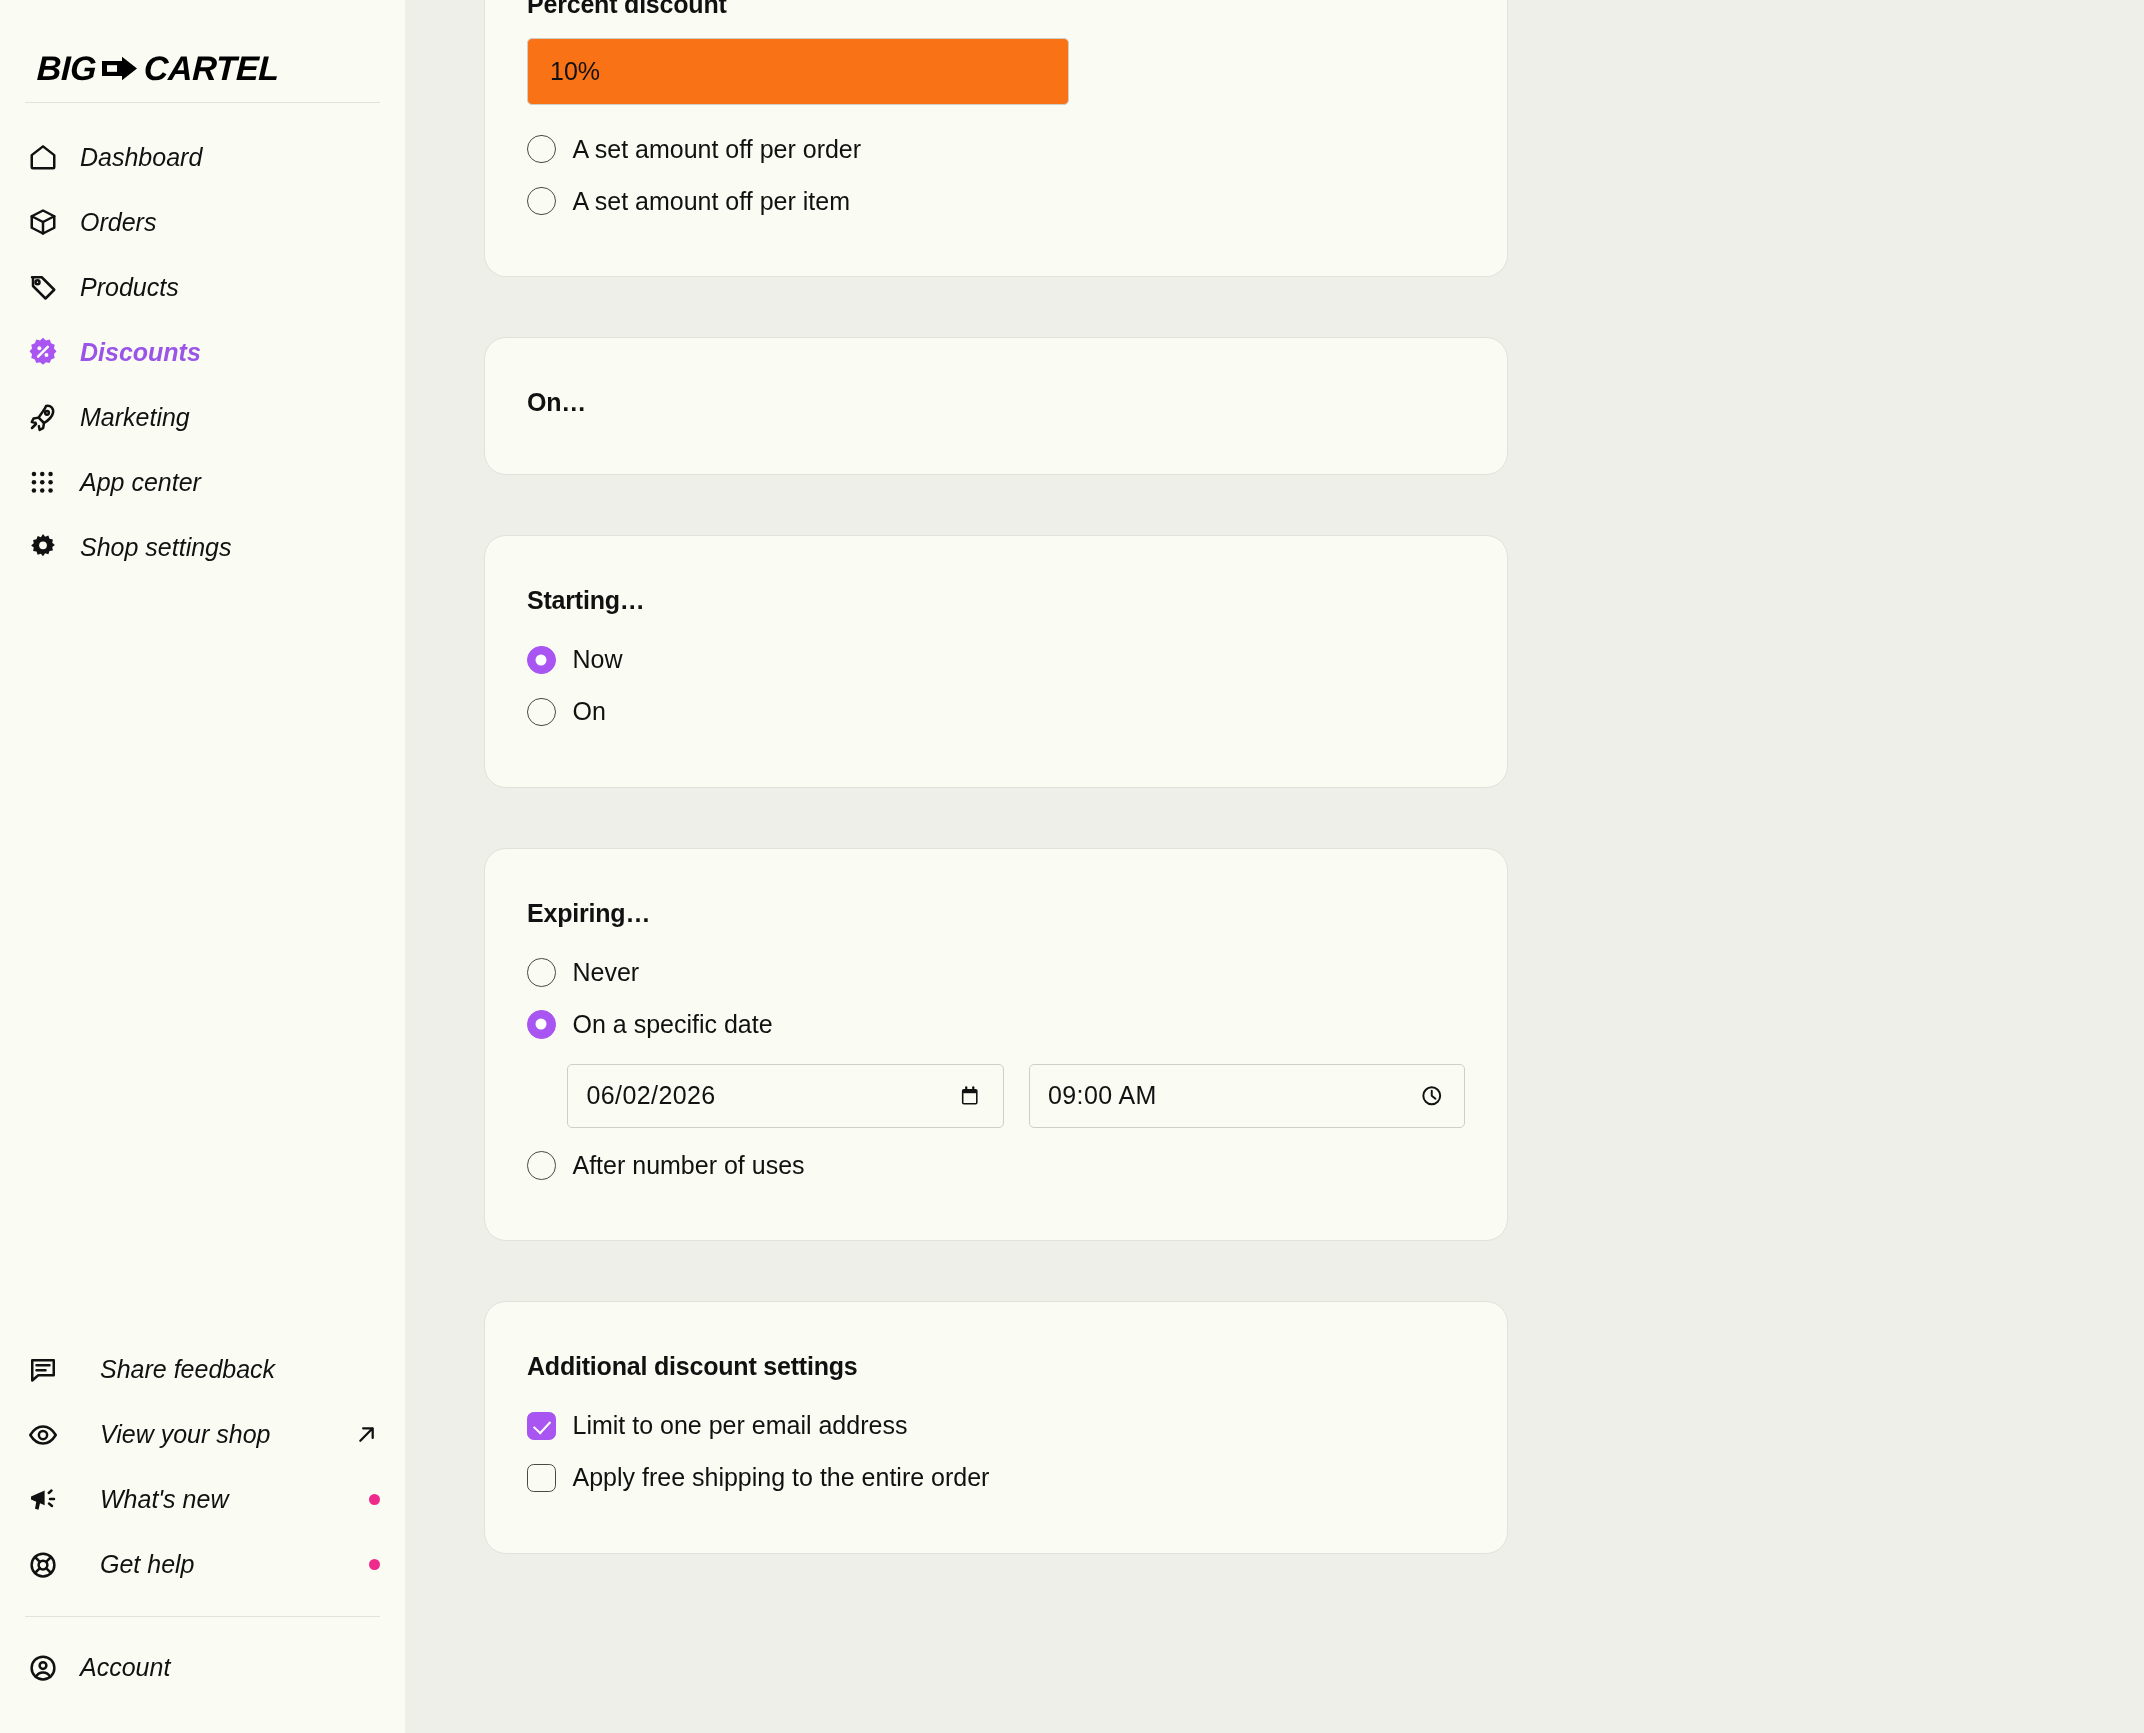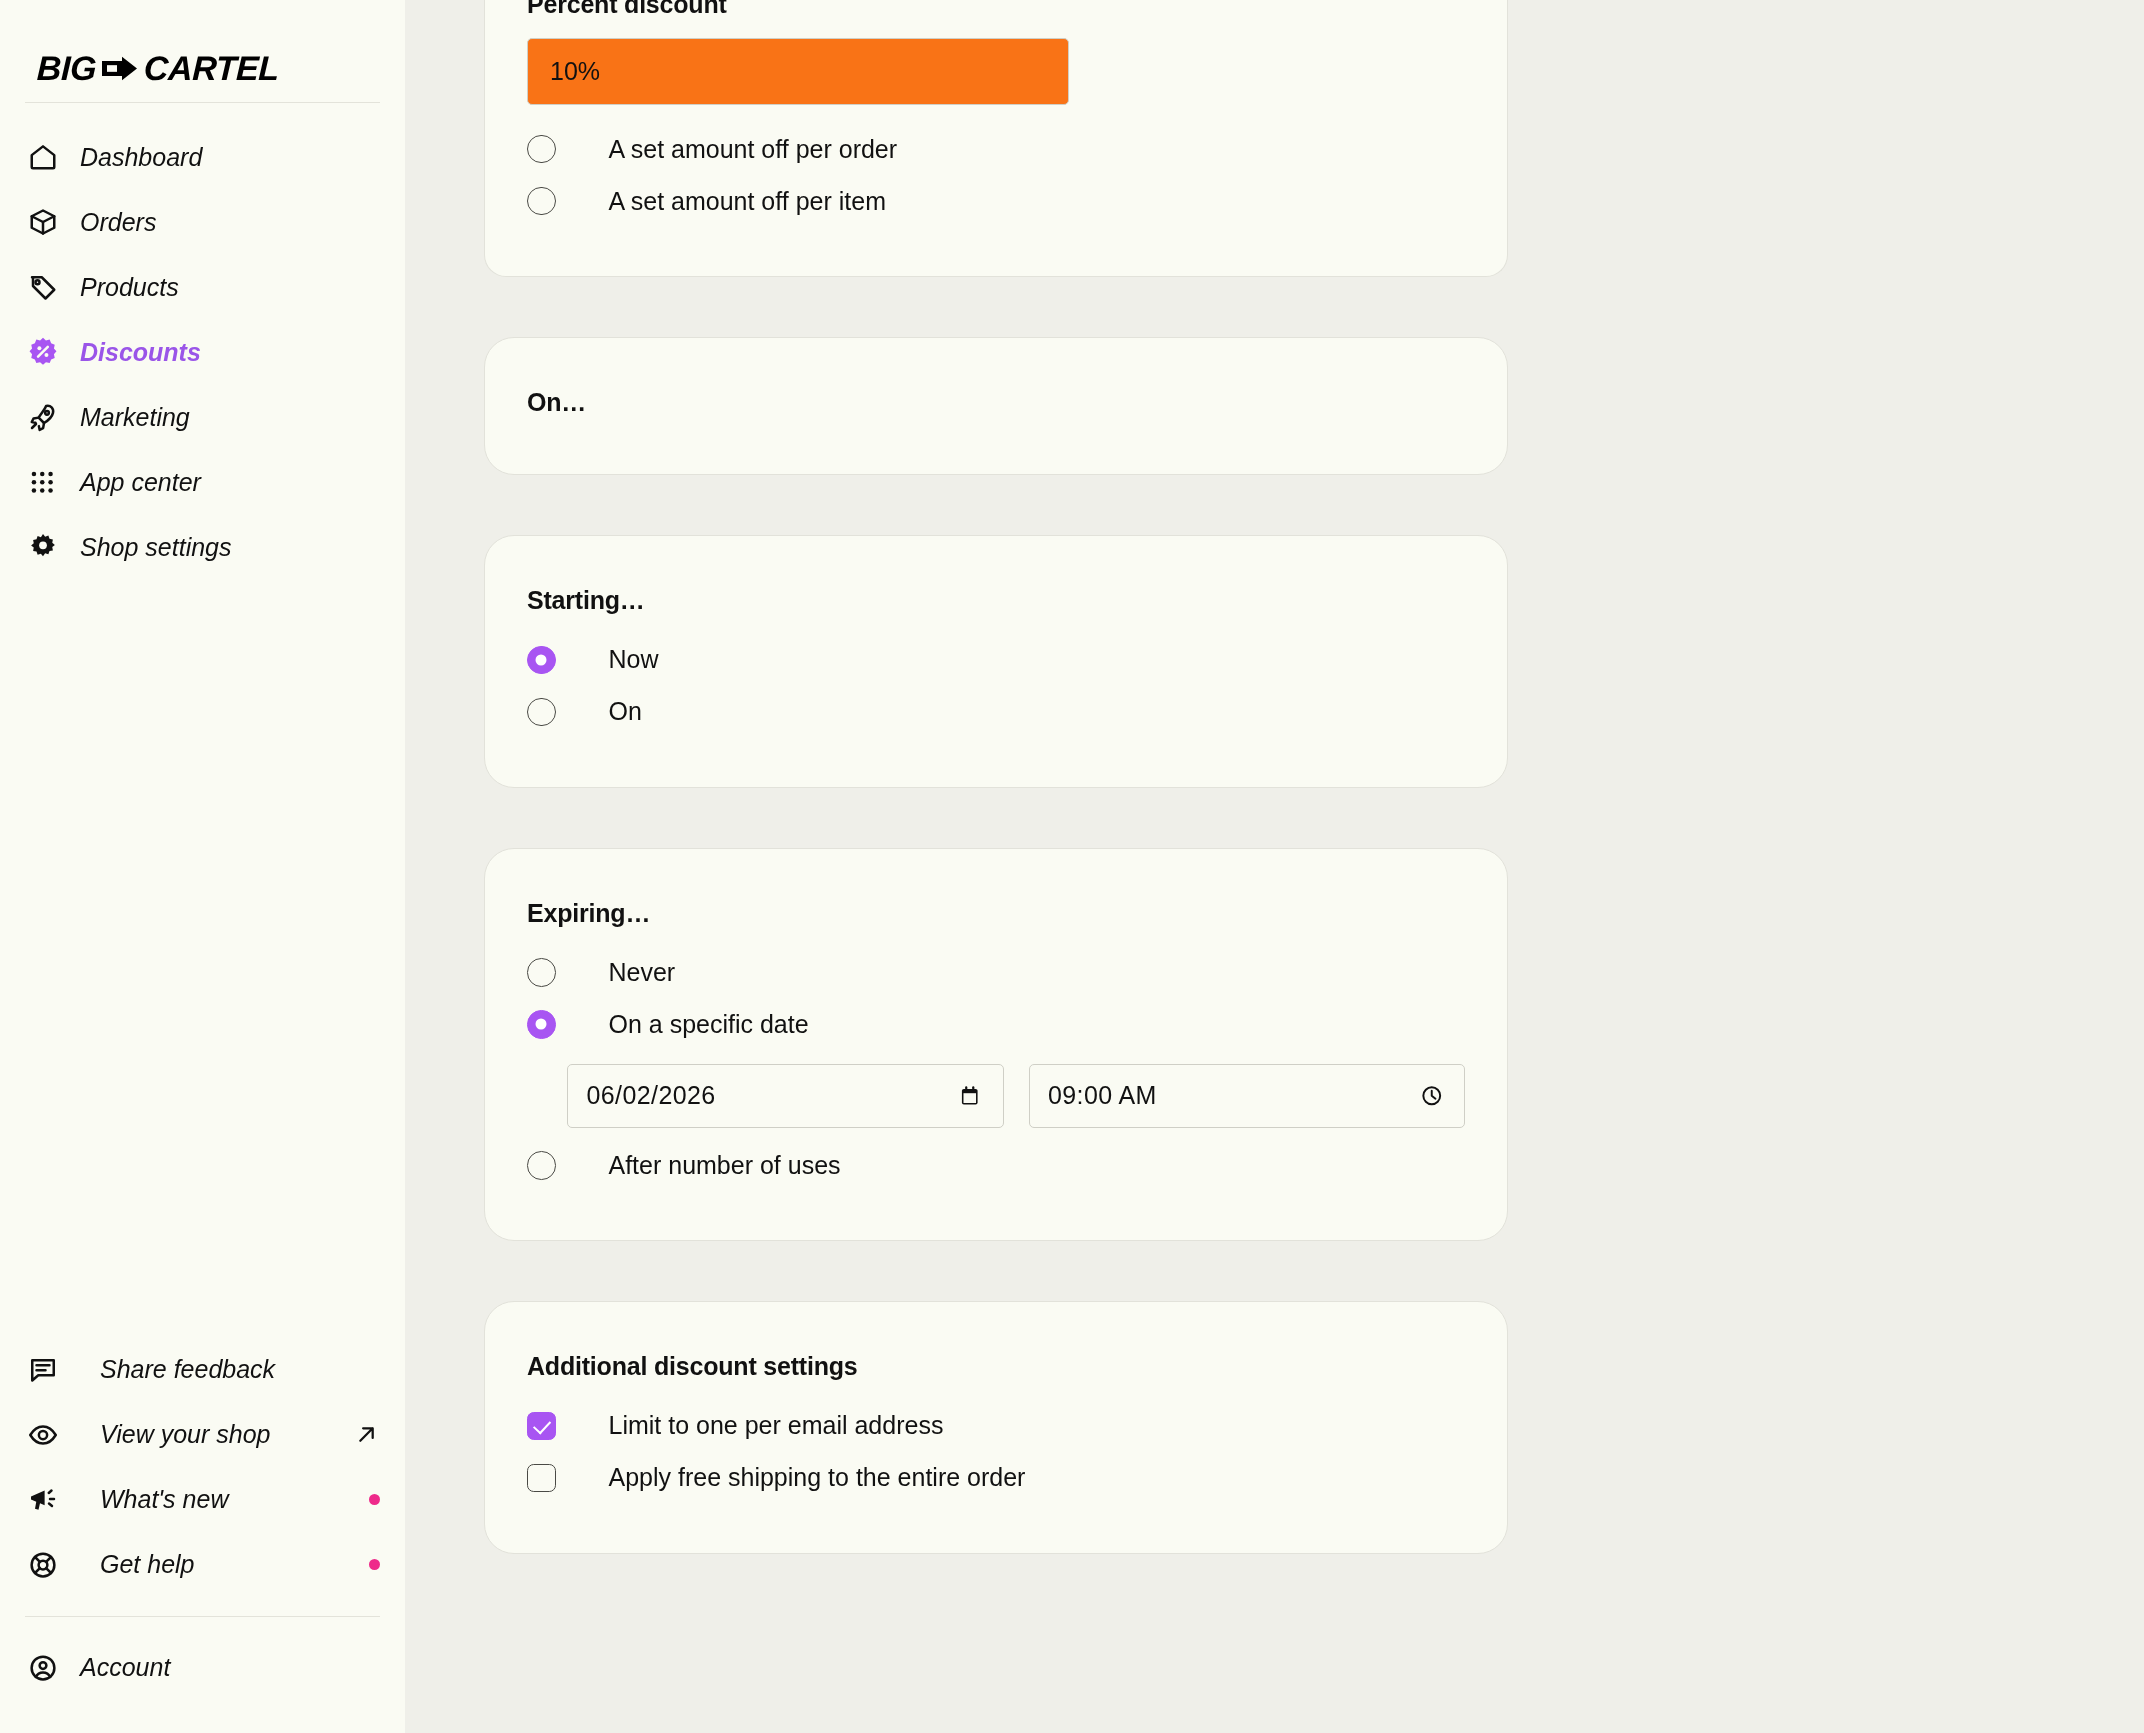--- a/index.html
+++ b/index.html
@@ -139,21 +139,21 @@
 
   
   .card-clipped {
     border-top: none;
     border-radius: 0 0 22px 22px;
     padding-top: 0;
     margin-top: -10px;
     position: relative;
   }
 
-  .card + .card { margin-top: 60px; border-radius: 30px; }
+  .card + .card { margin-top: 60px; }
 
   .card-title {
     font-size: 25px;
     font-weight: 700;
     color: #111;
     letter-spacing: -0.2px;
     margin-bottom: 8.4px;
   }
 
   .field-label {
@@ -184,21 +184,20 @@
     display: flex;
     align-items: center;
     gap: 17px;
     height: 52px;
     cursor: pointer;
   }
   .opt-row .opt-label {
     font-size: 25px;
     color: #111;
     line-height: 1;
-    margin-left: 36px;
   }
 
   
   .radio {
     width: 28.5px; height: 28.5px;
     flex: 0 0 28.5px;
     border-radius: 50%;
     border: 1.7px solid #4A4A45;
     background: #FAFBF3;
     position: relative;

